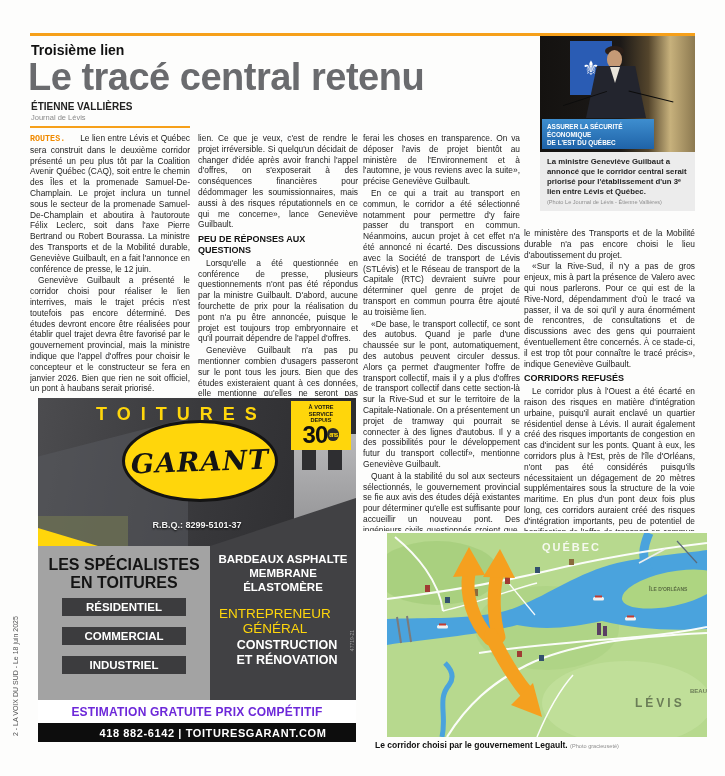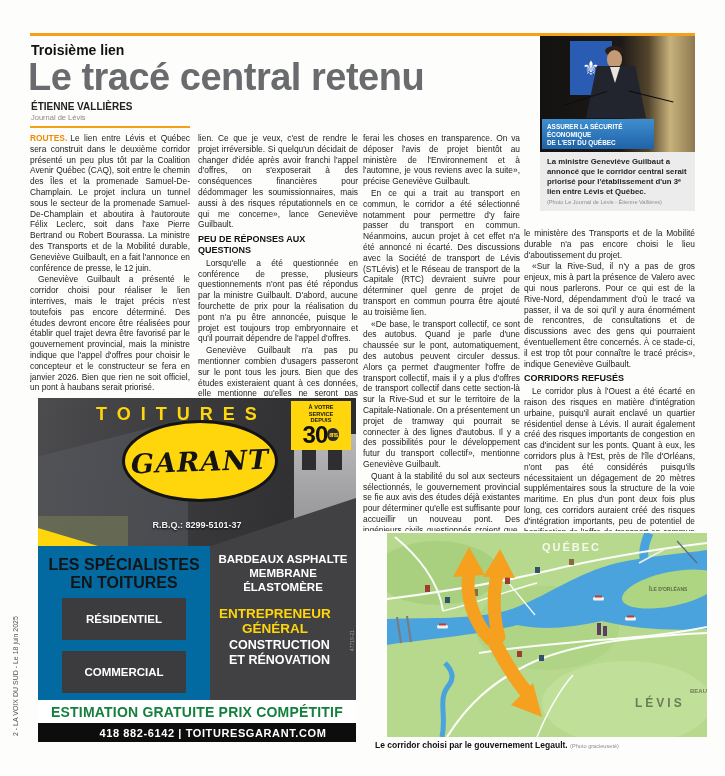--- a/index.html
+++ b/index.html
@@ -14,21 +14,21 @@
   .byline-org{position:absolute;left:31px;top:113px;font-size:7.5px;color:#8a8a8a;}
   .byline-rule{position:absolute;left:30px;top:126px;width:160px;height:2px;background:#F6A01A;}
   
   .col{position:absolute;font-size:8.4px;line-height:10.8px;text-align:justify;overflow:hidden;}
   .col1{left:30px;top:133px;width:160px;height:263px;}
   .col2{left:198px;top:133px;width:160px;height:263px;}
   .col3{left:363px;top:133px;width:157px;height:398px;}
   .col4{left:524px;top:228px;width:171px;height:303px;}
   .para{margin:0 0 1px 0;}
   .ind{text-indent:8px;}
-  .tag{color:#F08A00;font-weight:bold;margin-right:3px;}
+  .tag{color:#F08A00;font-weight:bold;margin-right:15px;font-family:Liberation Mono, monospace;}
   .leadb{font-weight:normal;}
   .subhead{margin:4px 0 2px 0;font-size:9px;font-weight:bold;color:#111;text-align:left;}
   
   .photo{position:absolute;left:540px;top:36px;width:155px;height:116px;overflow:hidden;
          background:linear-gradient(90deg,#141210 0%,#1c1917 52%,#54452c 70%,#c7b17c 84%,#8c7950 100%);}
   .flag{position:absolute;left:30px;top:5px;width:42px;height:54px;background:#2a5cb4;
         display:flex;align-items:center;justify-content:center;color:#fff;font-size:20px;}
   .head{position:absolute;left:67px;top:14px;width:15px;height:18px;border-radius:50% 50% 45% 45%;background:#c59a76;}
   .hair{position:absolute;left:65px;top:10px;width:19px;height:10px;border-radius:50%;background:#2a1e18;}
   .suit{position:absolute;left:46px;top:30px;width:60px;height:52px;background:#23252e;
@@ -58,35 +58,35 @@
         padding:3px 2px 4px 2px;font-weight:bold;}
   .badge-small{font-size:5.6px;line-height:6.6px;}
   .badge-num{font-size:24px;line-height:22px;letter-spacing:-1px;}
   .badge-ans{font-size:6.5px;background:#2b2b2b;color:#FFD60B;border-radius:50%;padding:3px 2px;vertical-align:6px;}
   .oval{position:absolute;left:84px;top:22px;width:150px;height:76px;background:#FFD60B;border:3px solid #141414;
         border-radius:50%;display:flex;align-items:center;justify-content:center;}
   .oval span{font-size:27px;font-weight:bold;font-style:italic;color:#141414;letter-spacing:1px;
         font-family:"DejaVu Serif",serif;transform:rotate(-2deg);}
   .rbq{position:absolute;left:0;top:122px;width:318px;text-align:center;color:#f2f2f2;font-size:9px;
         font-weight:bold;text-shadow:0 1px 2px #000;}
-  .ad-left{position:absolute;left:0;top:148px;width:172px;height:154px;background:#0369a1;}
+  .ad-left{position:absolute;left:0;top:148px;width:172px;height:154px;background:#a3a3a3;}
   .ad-left-notch{position:absolute;left:0;top:130px;width:60px;height:18px;background:#FFD60B;
         clip-path:polygon(0 100%,100% 100%,0 0);}
   .ad-right{position:absolute;left:172px;top:148px;width:146px;height:154px;background:#414144;}
   .ad-right-notch{position:absolute;left:172px;top:100px;width:146px;height:48px;background:#414144;
         clip-path:polygon(0 100%,100% 100%,100% 0);}
   .spec{margin:10px 0 0 0;text-align:center;font-size:16px;line-height:18px;font-weight:bold;color:#141414;}
   .btn{width:124px;margin:6px auto 11px auto;background:#3c3c3e;color:#fff;font-weight:bold;font-size:11.5px;
-        text-align:center;padding:15px 0;}
+        text-align:center;padding:3px 0;}
   .mat{margin:6px 0 0 0;text-align:center;color:#fff;font-weight:bold;font-size:11.5px;line-height:14px;}
-  .ent{margin:12px 16px 0 0;text-align:center;color:#FFD60B;font-weight:bold;font-size:13.5px;line-height:15px;}
-  .constr{margin:2px 0 0 11px;color:#fff;font-weight:bold;font-size:12.5px;line-height:15px;padding-left:8px;}
+  .ent{margin:12px 16px 0 0;text-align:center;color:#FFD60B;font-weight:normal;font-size:13.5px;line-height:15px;}
+  .constr{margin:2px 0 0 0;text-align:center;color:#fff;font-weight:bold;font-size:12.5px;line-height:15px;padding-left:8px;}
   .ad-white{position:absolute;left:0;top:302px;width:318px;height:23px;background:#fff;
         display:flex;align-items:center;justify-content:center;}
-  .ad-white span{color:#15803d;font-weight:bold;font-size:14px;letter-spacing:.2px;}
+  .ad-white span{color:#6d28d9;font-weight:bold;font-size:12px;letter-spacing:.2px;}
   .ad-black{position:absolute;left:0;top:325px;width:318px;height:19px;background:#0d0d0d;
         display:flex;align-items:center;justify-content:center;}
   .ad-black span{color:#fff;font-weight:bold;font-size:11px;letter-spacing:.6px;margin-left:32px;}
   .ad-code{position:absolute;right:1px;top:232px;font-size:5px;color:#9a9a9a;
         writing-mode:vertical-rl;transform:rotate(180deg);}
   
   .map{position:absolute;left:387px;top:533px;width:320px;height:204px;}
   .map-caption{position:absolute;left:375px;top:740px;width:320px;font-size:8.5px;}
   .map-caption b{font-weight:bold;color:#111;}
   .map-caption .cred{font-size:5.6px;color:#8f8f8f;font-weight:normal;}

